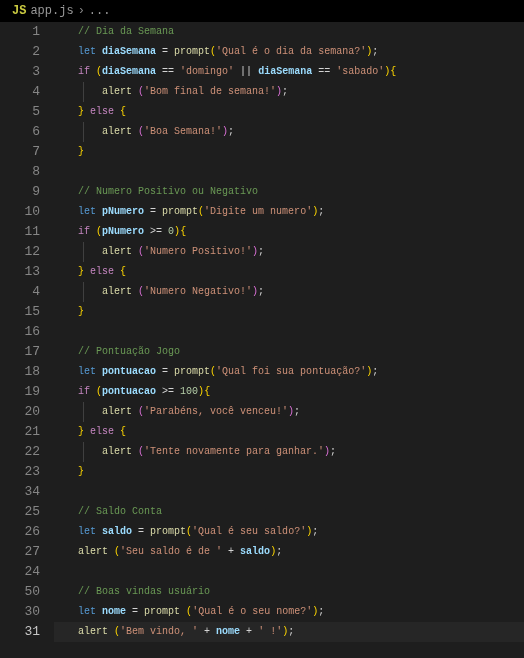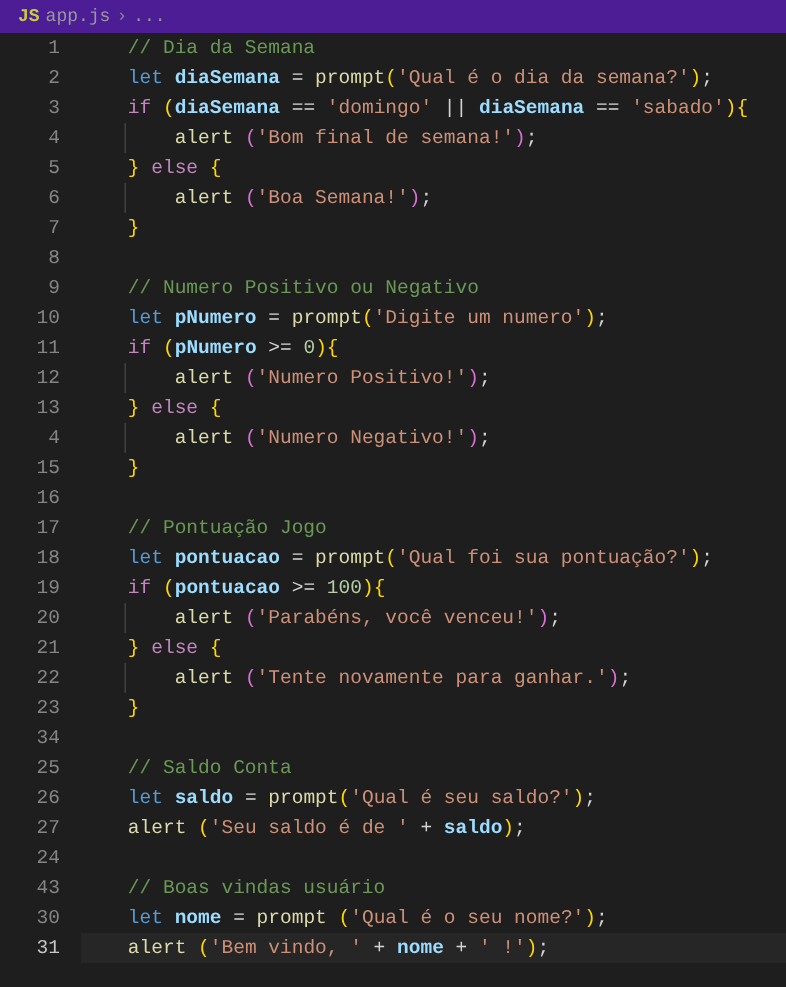--- a/index.html
+++ b/index.html
@@ -12,21 +12,21 @@
     width: 524px;
     height: 658px;
     overflow: hidden;
   }
   .breadcrumb {
     display: flex;
     align-items: center;
     padding: 4px 12px;
     font-size: 12px;
     color: #999;
-    background: #4c1d95;
+    background: #000000;
   }
   .breadcrumb .js-label {
     color: #cbcb41;
     font-weight: bold;
     margin-right: 4px;
   }
   .breadcrumb .chevron {
     margin: 0 4px;
     color: #888;
   }
@@ -41,21 +41,21 @@
     color: #858585;
     user-select: none;
     line-height: 20px;
     font-size: 13px;
   }
   .gutter div { height: 20px; }
   .code {
     flex: 1;
     line-height: 20px;
     white-space: pre;
-    font-size: 13px;
+    font-size: 10px;
   }
   .line { height: 20px; position: relative; }
   .line.current { background: rgba(255,255,255,0.04); }
   .indent-guide {
     position: absolute;
     left: 0;
     top: 0;
     bottom: 0;
     border-left: 1px solid #404040;
   }
@@ -104,18 +104,18 @@
       <div>19</div>
       <div>20</div>
       <div>21</div>
       <div>22</div>
       <div>23</div>
       <div>34</div>
       <div>25</div>
       <div>26</div>
       <div>27</div>
       <div>24</div>
-      <div>43</div>
+      <div>50</div>
       <div>30</div>
       <div style="color: rgb(198, 198, 198);">31</div>
     </div>
   <div class="code" id="code"><div class="line">    <span class="cm">// Dia da Semana</span></div><div class="line">    <span class="kw">let</span><span class="op"> </span><span class="vr">diaSemana</span><span class="op"> = </span><span class="fn">prompt</span><span class="br-y">(</span><span class="st">'Qual é o dia da semana?'</span><span class="br-y">)</span><span class="op">;</span></div><div class="line">    <span class="cf">if</span><span class="op"> </span><span class="br-y">(</span><span class="vr">diaSemana</span><span class="op"> == </span><span class="st">'domingo'</span><span class="op"> || </span><span class="vr">diaSemana</span><span class="op"> == </span><span class="st">'sabado'</span><span class="br-y">)</span><span class="br-y">{</span></div><div class="line">        <span class="indent-guide" style="left: 28.8px;"></span><span class="fn">alert</span><span class="op"> </span><span class="br-p">(</span><span class="st">'Bom final de semana!'</span><span class="br-p">)</span><span class="op">;</span></div><div class="line">    <span class="br-y">}</span><span class="op"> </span><span class="cf">else</span><span class="op"> </span><span class="br-y">{</span></div><div class="line">        <span class="indent-guide" style="left: 28.8px;"></span><span class="fn">alert</span><span class="op"> </span><span class="br-p">(</span><span class="st">'Boa Semana!'</span><span class="br-p">)</span><span class="op">;</span></div><div class="line">    <span class="br-y">}</span></div><div class="line">    </div><div class="line">    <span class="cm">// Numero Positivo ou Negativo</span></div><div class="line">    <span class="kw">let</span><span class="op"> </span><span class="vr">pNumero</span><span class="op"> = </span><span class="fn">prompt</span><span class="br-y">(</span><span class="st">'Digite um numero'</span><span class="br-y">)</span><span class="op">;</span></div><div class="line">    <span class="cf">if</span><span class="op"> </span><span class="br-y">(</span><span class="vr">pNumero</span><span class="op"> &gt;= </span><span class="nm">0</span><span class="br-y">)</span><span class="br-y">{</span></div><div class="line">        <span class="indent-guide" style="left: 28.8px;"></span><span class="fn">alert</span><span class="op"> </span><span class="br-p">(</span><span class="st">'Numero Positivo!'</span><span class="br-p">)</span><span class="op">;</span></div><div class="line">    <span class="br-y">}</span><span class="op"> </span><span class="cf">else</span><span class="op"> </span><span class="br-y">{</span></div><div class="line">        <span class="indent-guide" style="left: 28.8px;"></span><span class="fn">alert</span><span class="op"> </span><span class="br-p">(</span><span class="st">'Numero Negativo!'</span><span class="br-p">)</span><span class="op">;</span></div><div class="line">    <span class="br-y">}</span></div><div class="line">    </div><div class="line">    <span class="cm">// Pontuação Jogo</span></div><div class="line">    <span class="kw">let</span><span class="op"> </span><span class="vr">pontuacao</span><span class="op"> = </span><span class="fn">prompt</span><span class="br-y">(</span><span class="st">'Qual foi sua pontuação?'</span><span class="br-y">)</span><span class="op">;</span></div><div class="line">    <span class="cf">if</span><span class="op"> </span><span class="br-y">(</span><span class="vr">pontuacao</span><span class="op"> &gt;= </span><span class="nm">100</span><span class="br-y">)</span><span class="br-y">{</span></div><div class="line">        <span class="indent-guide" style="left: 28.8px;"></span><span class="fn">alert</span><span class="op"> </span><span class="br-p">(</span><span class="st">'Parabéns, você venceu!'</span><span class="br-p">)</span><span class="op">;</span></div><div class="line">    <span class="br-y">}</span><span class="op"> </span><span class="cf">else</span><span class="op"> </span><span class="br-y">{</span></div><div class="line">        <span class="indent-guide" style="left: 28.8px;"></span><span class="fn">alert</span><span class="op"> </span><span class="br-p">(</span><span class="st">'Tente novamente para ganhar.'</span><span class="br-p">)</span><span class="op">;</span></div><div class="line">    <span class="br-y">}</span></div><div class="line">    </div><div class="line">    <span class="cm">// Saldo Conta</span></div><div class="line">    <span class="kw">let</span><span class="op"> </span><span class="vr">saldo</span><span class="op"> = </span><span class="fn">prompt</span><span class="br-y">(</span><span class="st">'Qual é seu saldo?'</span><span class="br-y">)</span><span class="op">;</span></div><div class="line">    <span class="fn">alert</span><span class="op"> </span><span class="br-y">(</span><span class="st">'Seu saldo é de '</span><span class="op"> + </span><span class="vr">saldo</span><span class="br-y">)</span><span class="op">;</span></div><div class="line">    </div><div class="line">    <span class="cm">// Boas vindas usuário</span></div><div class="line">    <span class="kw">let</span><span class="op"> </span><span class="vr">nome</span><span class="op"> = </span><span class="fn">prompt</span><span class="op"> </span><span class="br-y">(</span><span class="st">'Qual é o seu nome?'</span><span class="br-y">)</span><span class="op">;</span></div><div class="line current">    <span class="fn">alert</span><span class="op"> </span><span class="br-y">(</span><span class="st">'Bem vindo, '</span><span class="op"> + </span><span class="vr">nome</span><span class="op"> + </span><span class="st">' !'</span><span class="br-y">)</span><span class="op">;</span></div></div>
 </div>
 
 </body></html>

